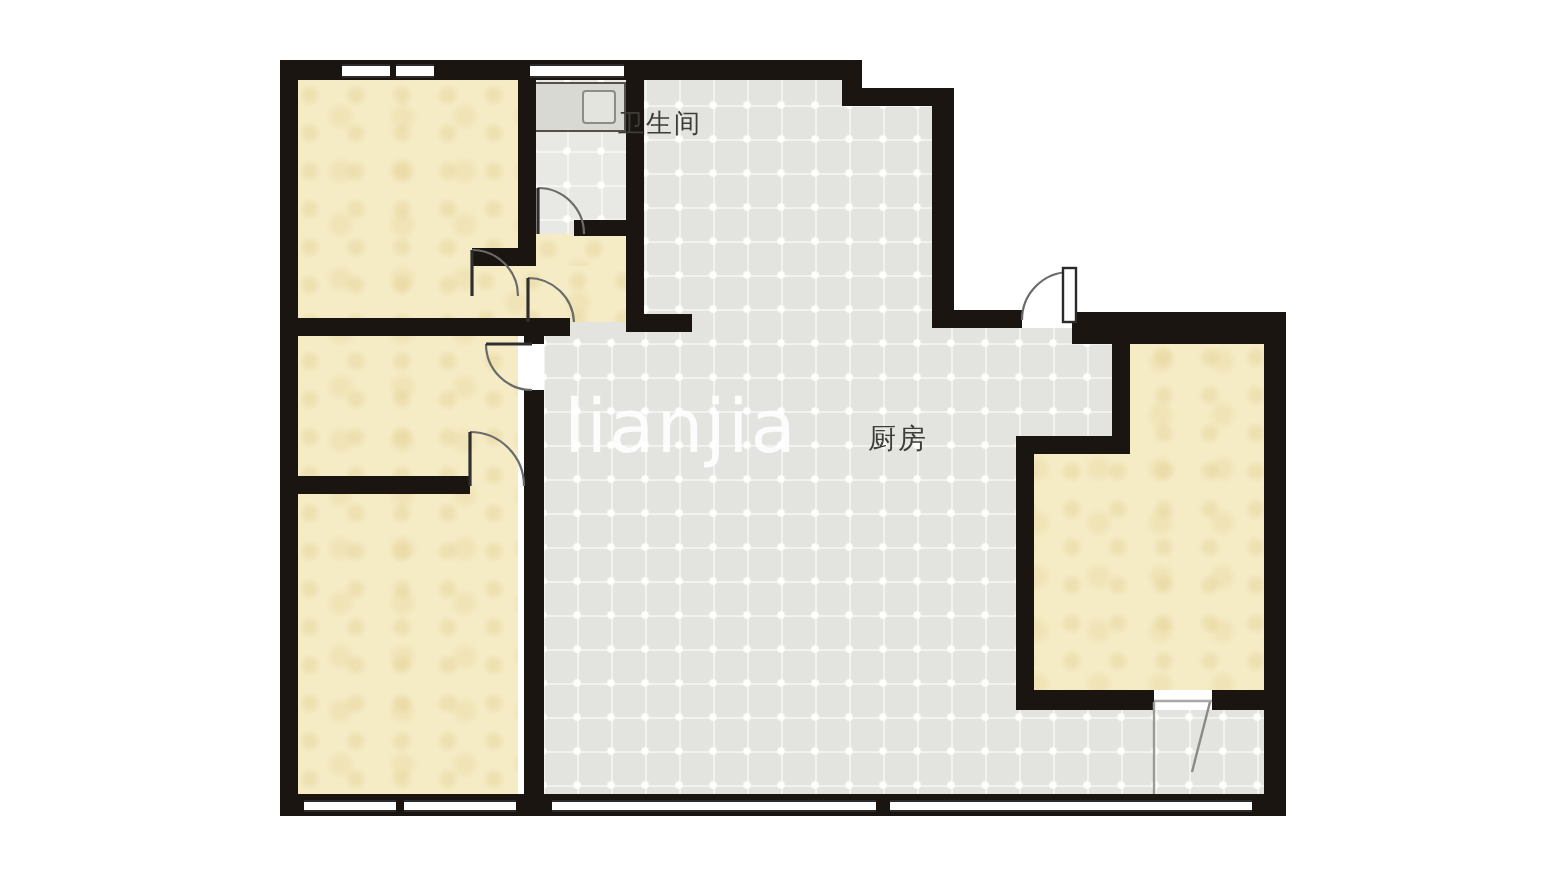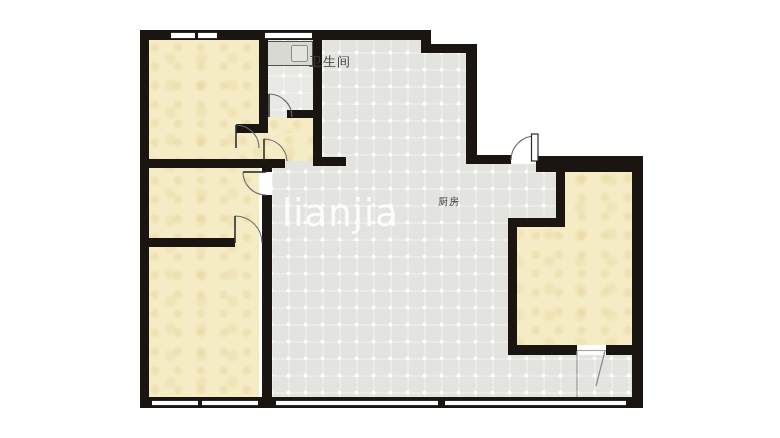--- a/index.html
+++ b/index.html
@@ -123,15 +123,15 @@
     <path d="M511,160 A24,24 0 0 1 535,136" fill="none" stroke="#6b6b6b" stroke-width="1.1"></path>
     <rect x="531.5" y="134" width="6.5" height="27" fill="#fdfdfd" stroke="#2a2a2a" stroke-width="1.2"></rect>
 
     <line x1="577" y1="350.5" x2="606" y2="350.5" stroke="#a8a8a4" stroke-width="1.2"></line>
     <line x1="577" y1="351" x2="577" y2="397" stroke="#9a9a96" stroke-width="1.2"></line>
     <line x1="605" y1="351" x2="596" y2="386" stroke="#8a8a86" stroke-width="1.2"></line>
   </svg>
 
   <div class="watermark">LIANJIA</div>
   <div class="label" style="left:264px;top:53px;width:52px;margin-left:40px;">卫生间</div>
-  <div class="label" style="left:424px;top:195px;width:50px;font-size:10px;text-align:center;">厨房</div>
+  <div class="label" style="left:424px;top:211px;width:50px;font-size:14px;text-align:center;">厨房</div>
 
 </div>
 
 </body></html>

